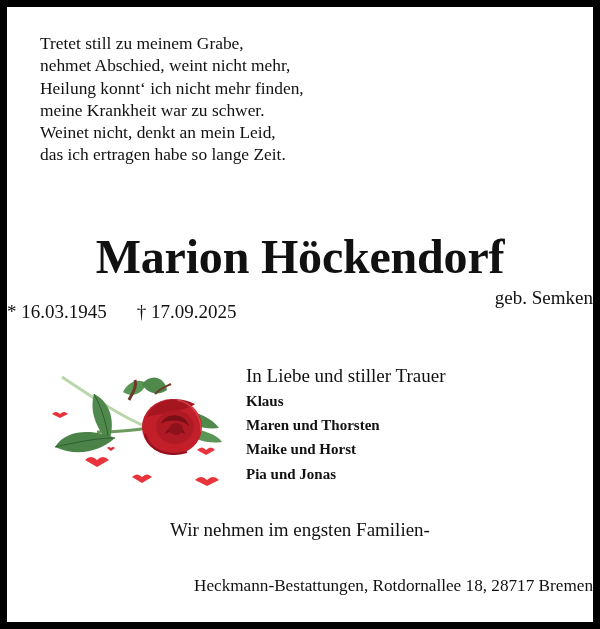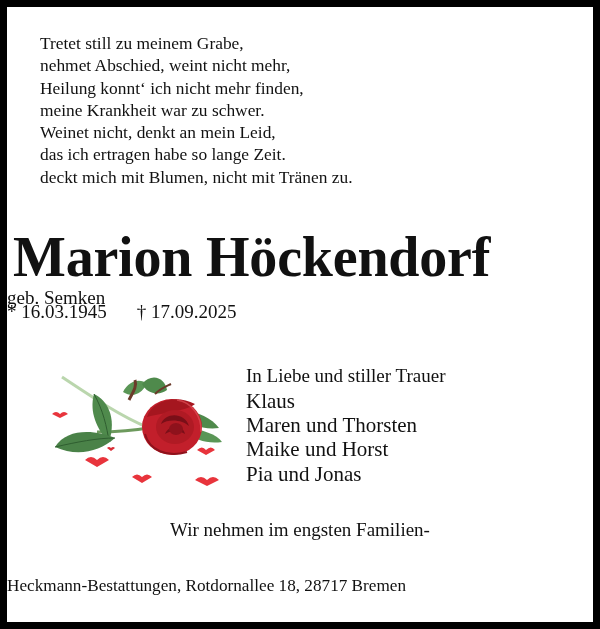--- a/index.html
+++ b/index.html
@@ -17,69 +17,68 @@
       font-family: "Liberation Serif", "DejaVu Serif", serif;
     }
     .poem {
       position: absolute; left: 33px; top: 25px;
       font-size: 17.4px; line-height: 22.3px;
       white-space: nowrap;
     }
     .poem div { height: 22.3px; }
     .name {
       position: absolute; left: 0; top: 218px; width: 586px;
-      font-weight: bold; font-size: 56px; line-height: 64px;
+      text-align: center;
+      font-weight: bold; font-size: 48px; line-height: 64px;
       letter-spacing: -0.2px;
       white-space: nowrap;
-      padding-left: 6px;
     }
     .birthname {
       position: absolute; left: 0; top: 280px; width: 586px;
-      text-align: left; font-size: 19px; line-height: 22px;
+      text-align: right; font-size: 19px; line-height: 22px;
     }
     .dates {
       position: absolute; left: 0; top: 293px; width: 586px;
       font-size: 19px; line-height: 24px;
       white-space: nowrap;
     }
     .dates .gap { display: inline-block; width: 30px; }
     .rose {
       position: absolute; left: 30px; top: 365px;
       width: 190px; height: 115px;
     }
     .mourners {
       position: absolute; left: 239px; top: 356px;
       white-space: nowrap;
     }
     .mourners .intro { font-size: 19px; line-height: 26px; }
-    .mourners .m { font-weight: normal; font-size: 21px; line-height: 24.2px; }
+    .mourners .m { font-weight: bold; font-size: 15px; line-height: 24.2px; }
     .closing {
       position: absolute; left: 0; top: 511px; width: 586px;
       text-align: center; font-size: 19px; line-height: 24px;
     }
     .footer {
       position: absolute; left: 0; top: 568px; width: 586px;
-      text-align: left; font-size: 17.2px; line-height: 22px;
+      text-align: right; font-size: 17.2px; line-height: 22px;
       white-space: nowrap;
     }
   </style>
 </head>
 <body>
 
 <div class="frame">
   <div class="sheet">
 
     <div class="poem">
       <div>Tretet still zu meinem Grabe,</div>
       <div>nehmet Abschied, weint nicht mehr,</div>
       <div>Heilung konnt‘ ich nicht mehr finden,</div>
       <div>meine Krankheit war zu schwer.</div>
       <div>Weinet nicht, denkt an mein Leid,</div>
       <div>das ich ertragen habe so lange Zeit.</div>
-      <div>deckt mich mit Blumen, nicht mit Tränen zu.</div>
     </div>
 
     <div class="name">Marion Höckendorf</div>
     <div class="birthname">geb. Semken</div>
     <div class="dates">
       <span>* 16.03.1945</span><span class="gap"></span><span>† 17.09.2025</span>
     </div>
 
     <div class="rose">
       <svg width="190" height="115" viewBox="0 0 190 115" xmlns="http://www.w3.org/2000/svg">

